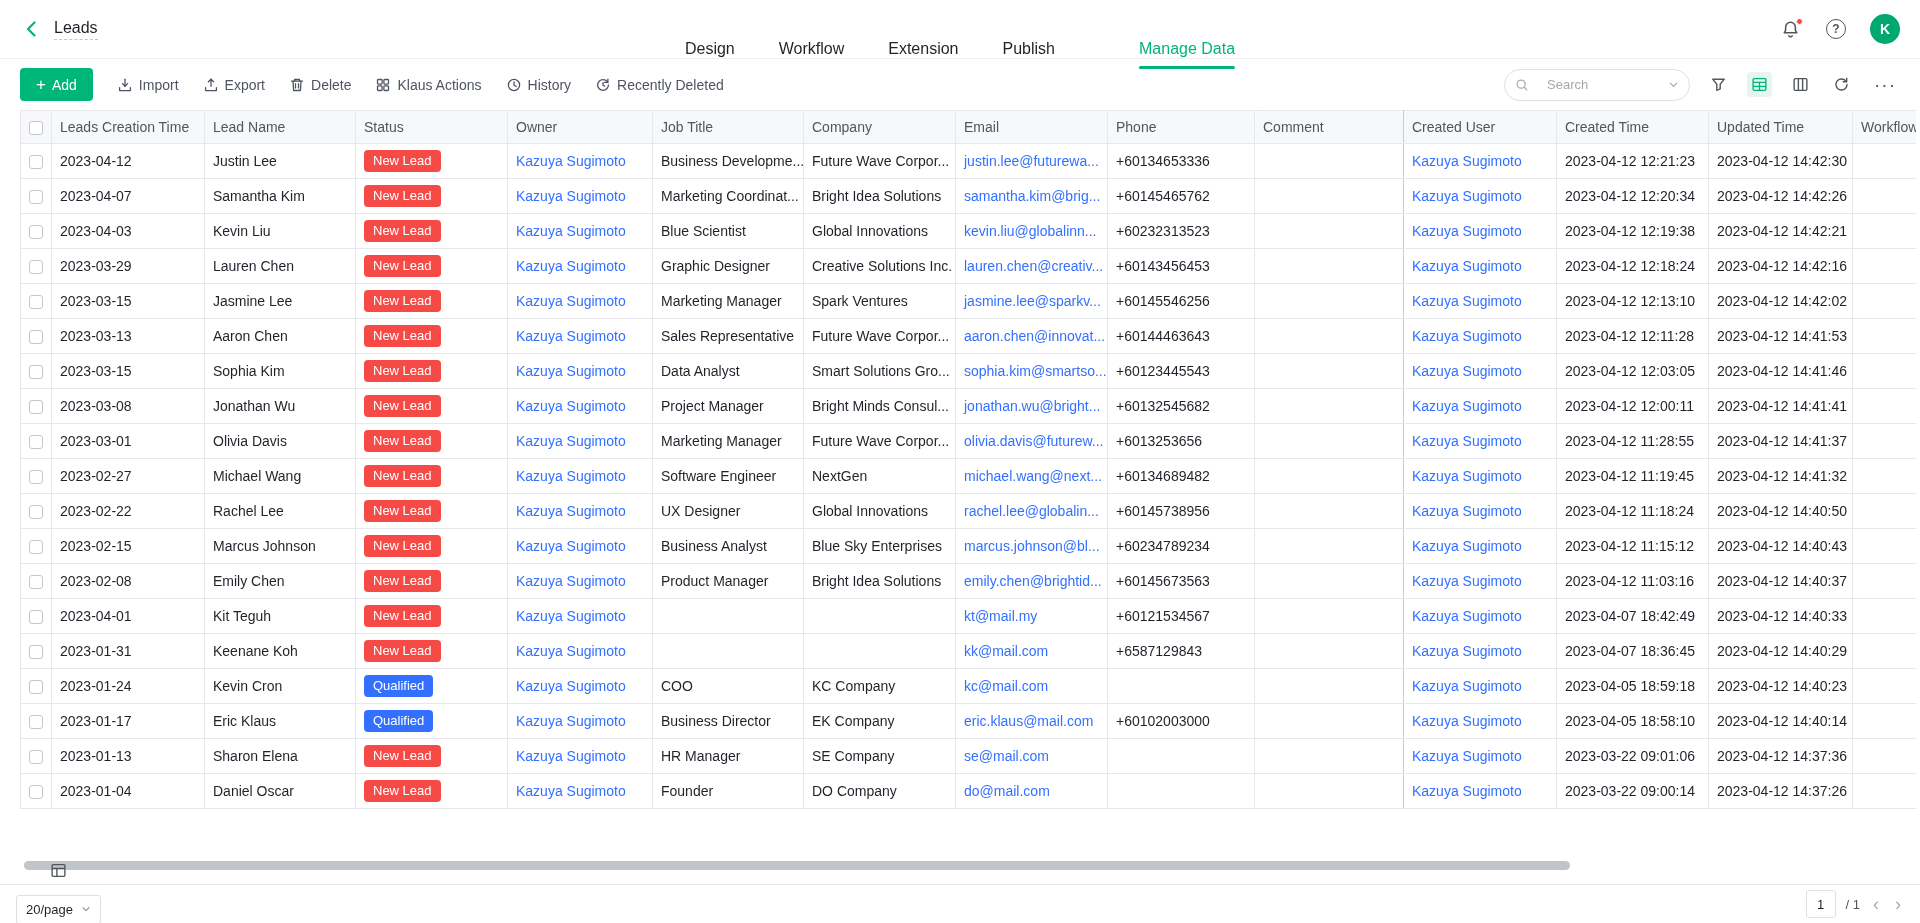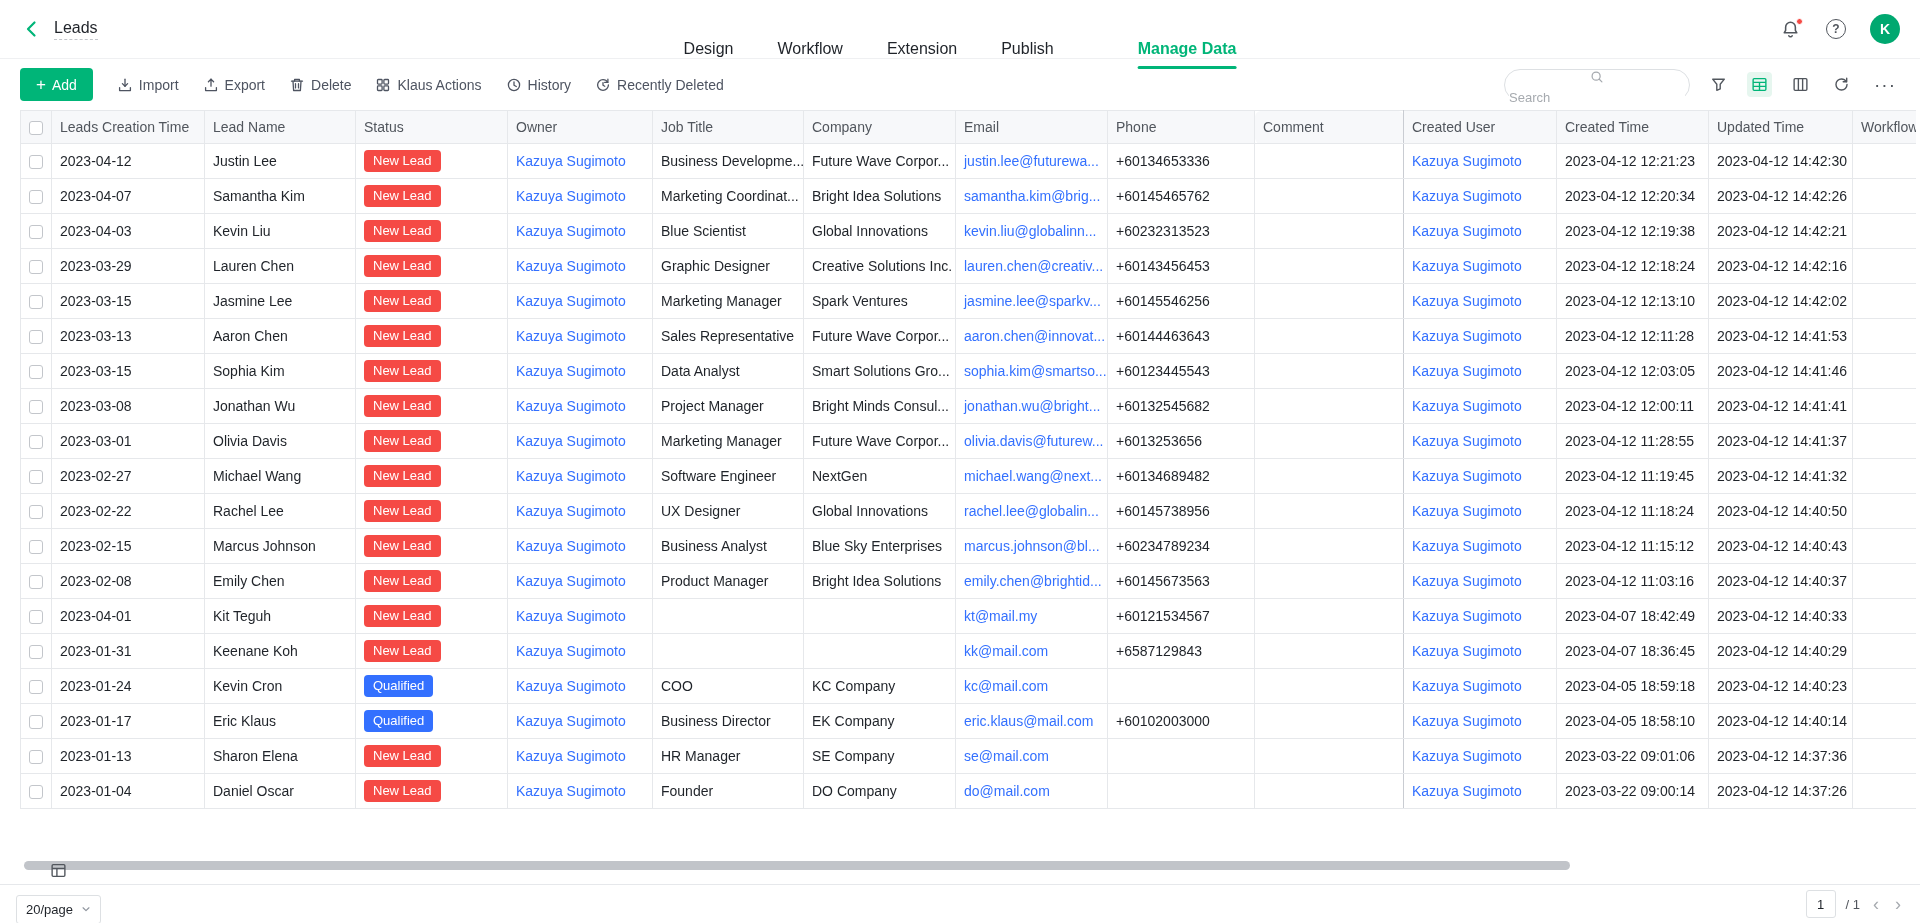--- a/index.html
+++ b/index.html
@@ -22,43 +22,43 @@
   
   .topbar{height:59px;display:flex;align-items:center;justify-content:space-between;
     padding:0 20px;border-bottom:1px solid #EFF0F2;position:relative;background:#fff;}
   .topbar-left{display:flex;align-items:center;gap:10px;}
   .back-btn{background:none;border:none;cursor:pointer;padding:2px;}
   .page-title{font-size:16px;color:var(--text);border-bottom:1px dashed #C3C6CB;padding-bottom:2px;}
   .nav{position:absolute;left:50%;top:0;transform:translateX(-50%);height:100%;
     display:flex;align-items:center;gap:44px;margin-top:20px;}
   .nav-item{height:100%;display:flex;align-items:center;font-size:16px;color:var(--text);
     cursor:pointer;position:relative;background:none;border:none;font-family:inherit;}
-  .nav-item.active{color:var(--green);font-weight:700;margin-left:40px;}
+  .nav-item.active{color:var(--green);font-weight:400;margin-left:40px;}
   .nav-item.active::after{content:"";position:absolute;left:0;right:0;bottom:9px;height:3px;
     background:var(--green);border-radius:2px;}
   .topbar-right{display:flex;align-items:center;gap:22px;}
   .icon-btn{background:none;border:none;cursor:pointer;color:var(--text-2);position:relative;padding:2px;}
   .bell-dot{position:absolute;top:0;right:-1px;width:7px;height:7px;border-radius:50%;
     background:#F54A45;border:1px solid #fff;}
   .help-circle{width:20px;height:20px;border:1.6px solid var(--text-2);border-radius:50%;
     display:flex;align-items:center;justify-content:center;font-size:12px;font-weight:700;color:var(--text-2);}
   .avatar{width:30px;height:30px;border-radius:50%;background:#00A870;color:#fff;
     display:flex;align-items:center;justify-content:center;font-size:14px;font-weight:700;cursor:pointer;}
 
   
   .toolbar{height:51px;display:flex;align-items:center;justify-content:space-between;padding:0 20px;}
   .toolbar-left{display:flex;align-items:center;gap:24px;}
   .btn-add{display:flex;align-items:center;gap:6px;background:var(--green);color:#fff;border:none;
     border-radius:4px;height:33px;padding:0 16px;font-size:14px;font-family:inherit;cursor:pointer;}
   .btn-add .plus{font-size:17px;line-height:1;}
   .tool-btn{display:flex;align-items:center;gap:6px;background:none;border:none;font-size:14px;
     color:#4E5461;font-family:inherit;cursor:pointer;}
   .toolbar-right{display:flex;align-items:center;gap:16px;}
-  .search-box{display:flex;align-items:center;gap:6px;width:186px;height:32px;border:1px solid #DDE0E3;
-    border-radius:16px;padding:0 10px;color:var(--text-3);flex-direction:column;}
+  .search-box{display:flex;align-items:center;gap:18px;width:186px;height:32px;border:1px solid #DDE0E3;
+    border-radius:16px;padding:0 10px;color:var(--text-3);}
   .search-box input{border:none;outline:none;flex:1;min-width:0;font-size:13px;font-family:inherit;color:var(--text);}
   .search-box input::placeholder{color:#A6AAAF;}
   .view-icon{background:none;border:none;cursor:pointer;color:var(--text-2);padding:4px;border-radius:4px;}
   .view-icon.active{background:var(--green-light);color:var(--green);}
   .more-dots{font-size:19px;letter-spacing:1px;color:var(--text-2);line-height:1;}
 
   
   .table-wrap{position:absolute;left:20px;top:110px;width:1896px;height:700px;overflow:hidden;background:#fff;}
   table{border-collapse:collapse;table-layout:fixed;width:1922px;border-left:1px solid var(--border);}
   th,td{border-right:1px solid var(--border);border-bottom:1px solid var(--border);

